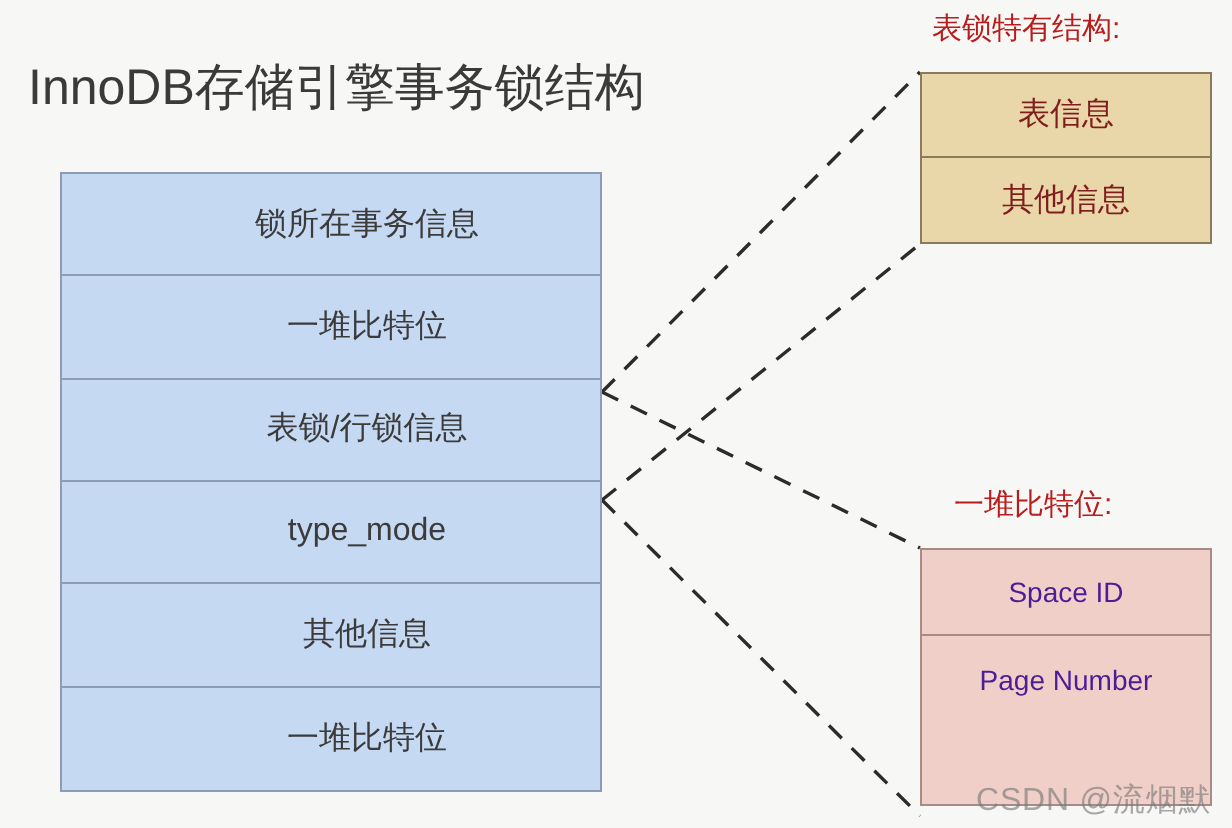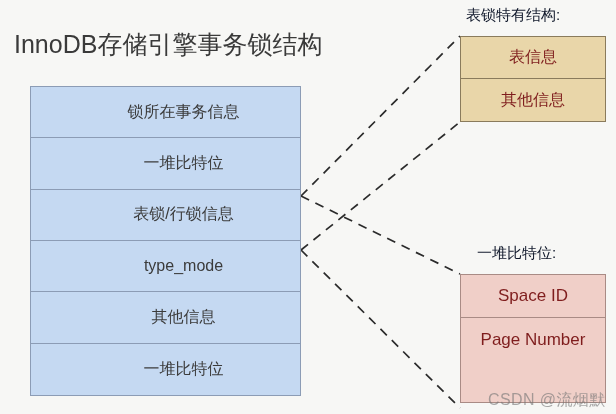--- a/index.html
+++ b/index.html
@@ -108,32 +108,32 @@
     top: 274px;
     width: 146px;
     height: 129px;
     border: 1px solid #a98b85;
     background: #f0cfc8;
   }
   .stack-row-lock .cell {
     height: 43px;
     border-bottom: 1px solid #a98b85;
     background: #f0cfc8;
-    color: #7f1d1d;
-    font-size: 17px;
+    color: #4c1d95;
+    font-size: 14px;
   }
   .stack-row-lock .cell:last-child {
     border-bottom: none;
   }
 
   
   .caption {
     position: absolute;
     font-size: 15px;
-    color: #0f172a;
+    color: #b91c1c;
     white-space: nowrap;
     line-height: 20px;
   }
   .caption-table-lock {
     left: 466px;
     top: 5px;
   }
   .caption-row-lock {
     left: 477px;
     top: 243px;

